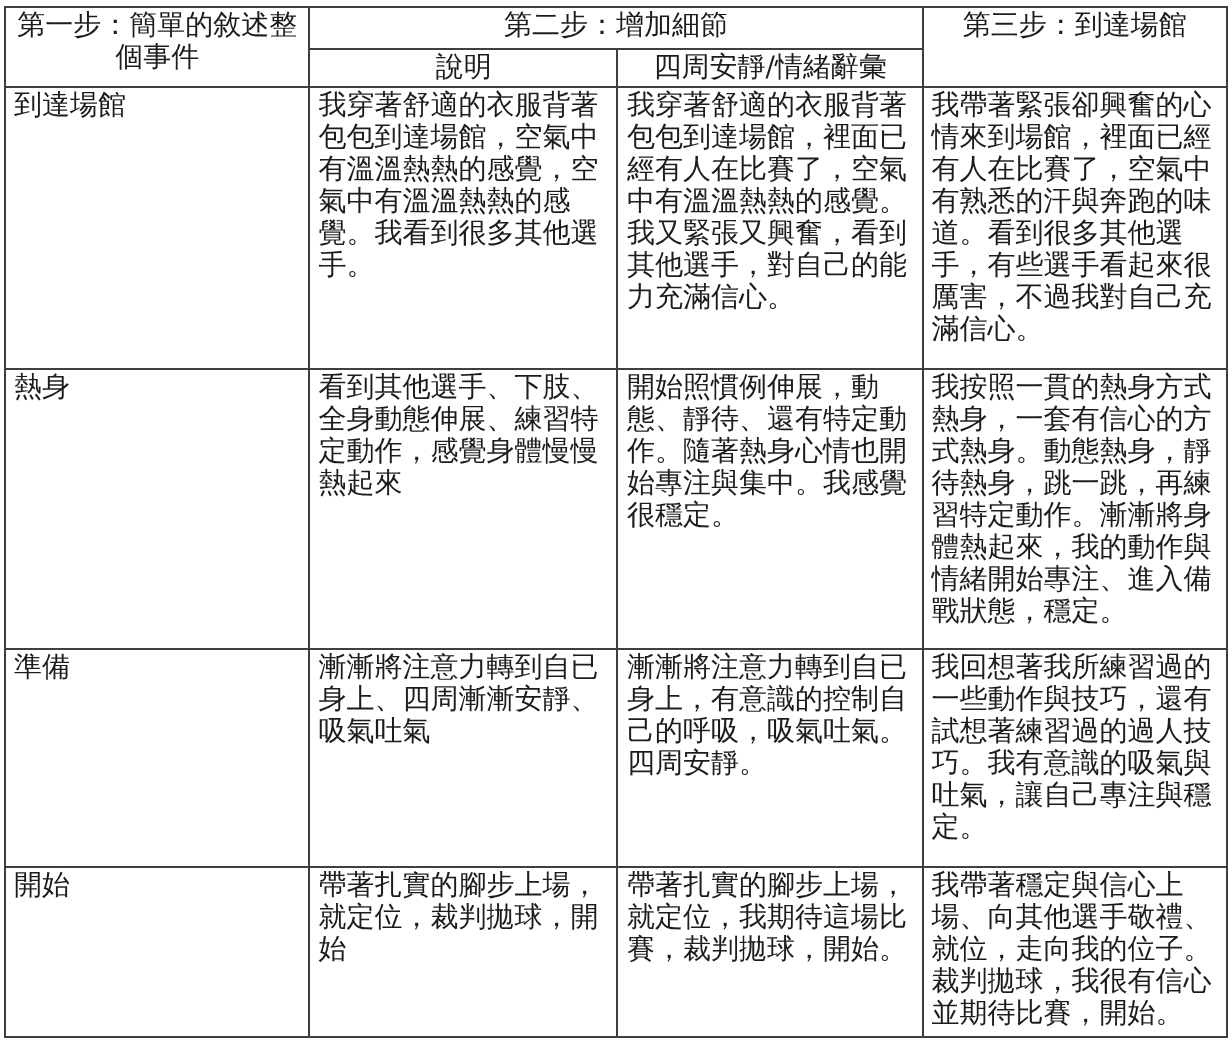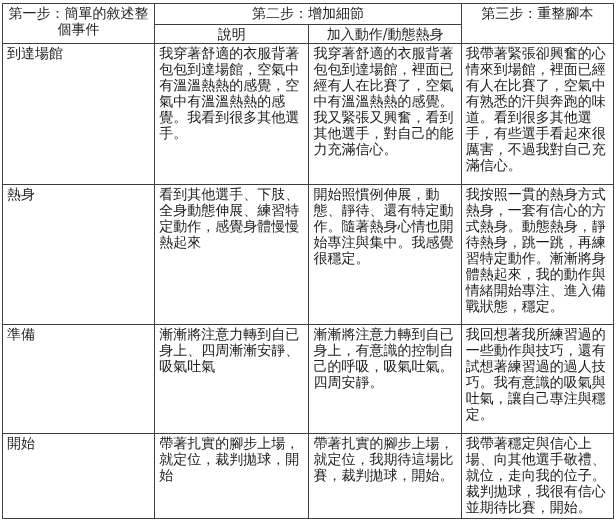--- a/index.html
+++ b/index.html
@@ -58,25 +58,25 @@
     <colgroup>
       <col style="width:152px">
       <col style="width:154px">
       <col style="width:152px">
       <col style="width:152px">
     </colgroup>
     <thead>
       <tr class="hdr-top">
         <th rowspan="2">第一步：簡單的敘述整個事件</th>
         <th colspan="2">第二步：增加細節</th>
-        <th rowspan="2">第三步：重整腳本</th>
+        <th rowspan="2">第三步：到達場館</th>
       </tr>
       <tr class="hdr-sub">
         <th>說明</th>
-        <th>加入動作/動態熱身</th>
+        <th>四周安靜/情緒辭彙</th>
       </tr>
     </thead>
     <tbody>
       <tr class="row-1">
         <td class="event-cell">到達場館</td>
         <td>我穿著舒適的衣服背著包包到達場館，空氣中有溫溫熱熱的感覺，空氣中有溫溫熱熱的感覺。我看到很多其他選手。</td>
         <td>我穿著舒適的衣服背著包包到達場館，裡面已經有人在比賽了，空氣中有溫溫熱熱的感覺。我又緊張又興奮，看到其他選手，對自己的能力充滿信心。</td>
         <td>我帶著緊張卻興奮的心情來到場館，裡面已經有人在比賽了，空氣中有熟悉的汗與奔跑的味道。看到很多其他選手，有些選手看起來很厲害，不過我對自己充滿信心。</td>
       </tr>
       <tr class="row-2">

